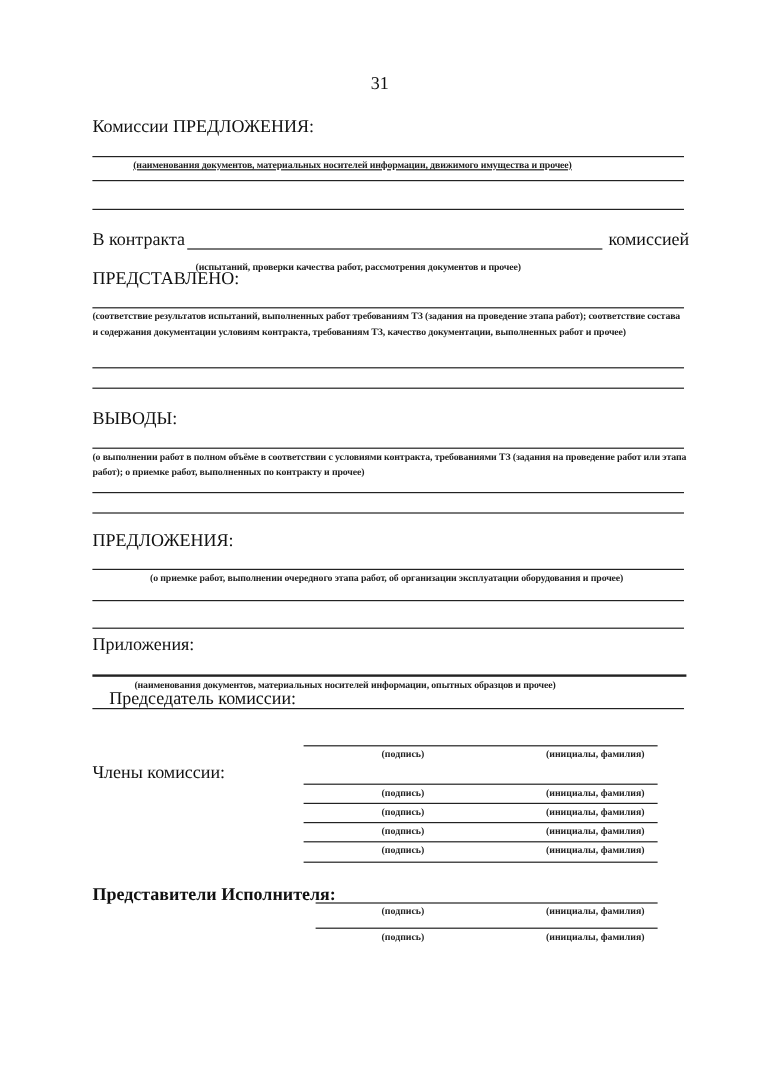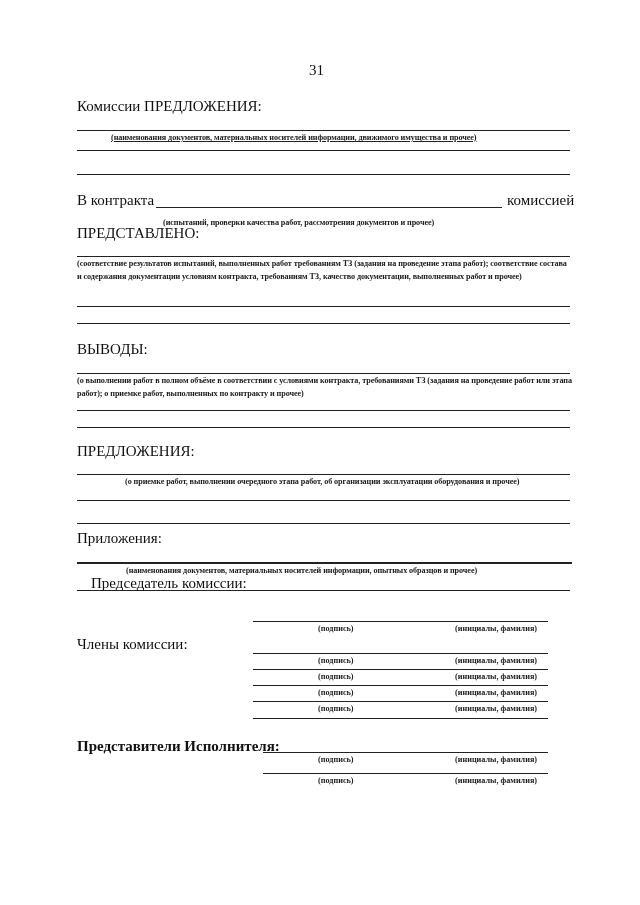--- a/index.html
+++ b/index.html
@@ -41,21 +41,21 @@
 <div class="line" style="left:77px; width:493px; top:427px;"></div>
 
 <div class="abs h" style="left:77px; top:443px;">ПРЕДЛОЖЕНИЯ:</div>
 <div class="line" style="left:77px; width:493px; top:474px;"></div>
 <div class="abs cap" style="left:77px; top:477px;padding-left:48px;">(о приемке работ, выполнении очередного этапа работ, об организации эксплуатации оборудования и прочее)</div>
 <div class="line" style="left:77px; width:493px; top:500px;"></div>
 <div class="line" style="left:77px; width:493px; top:523px;"></div>
 
 <div class="abs h" style="left:77px; top:530px;">Приложения:</div>
 <div class="line" style="left:77px; width:495px; top:562px; border-top-width:2px;"></div>
-<div class="abs cap" style="left:126px; top:566px;text-align:center;">(наименования документов, материальных носителей информации, опытных образцов и прочее)</div>
+<div class="abs cap" style="left:112px; top:566px;text-align:center;">(наименования документов, материальных носителей информации, опытных образцов и прочее)</div>
 <div class="line" style="left:77px; width:493px; top:590px;"></div>
 
 <div class="abs h" style="left:77px; top:575px;margin-left:14px;">Председатель комиссии:</div>
 <div class="line" style="left:253px; width:295px; top:621px;"></div>
 <div class="abs sig" style="left:318px; top:624px;">(подпись)</div>
 <div class="abs sig" style="left:455px; top:624px;">(инициалы, фамилия)</div>
 
 <div class="abs h" style="left:77px; top:636px;">Члены комиссии:</div>
 
 <div class="line" style="left:253px; width:295px; top:653px;"></div>

